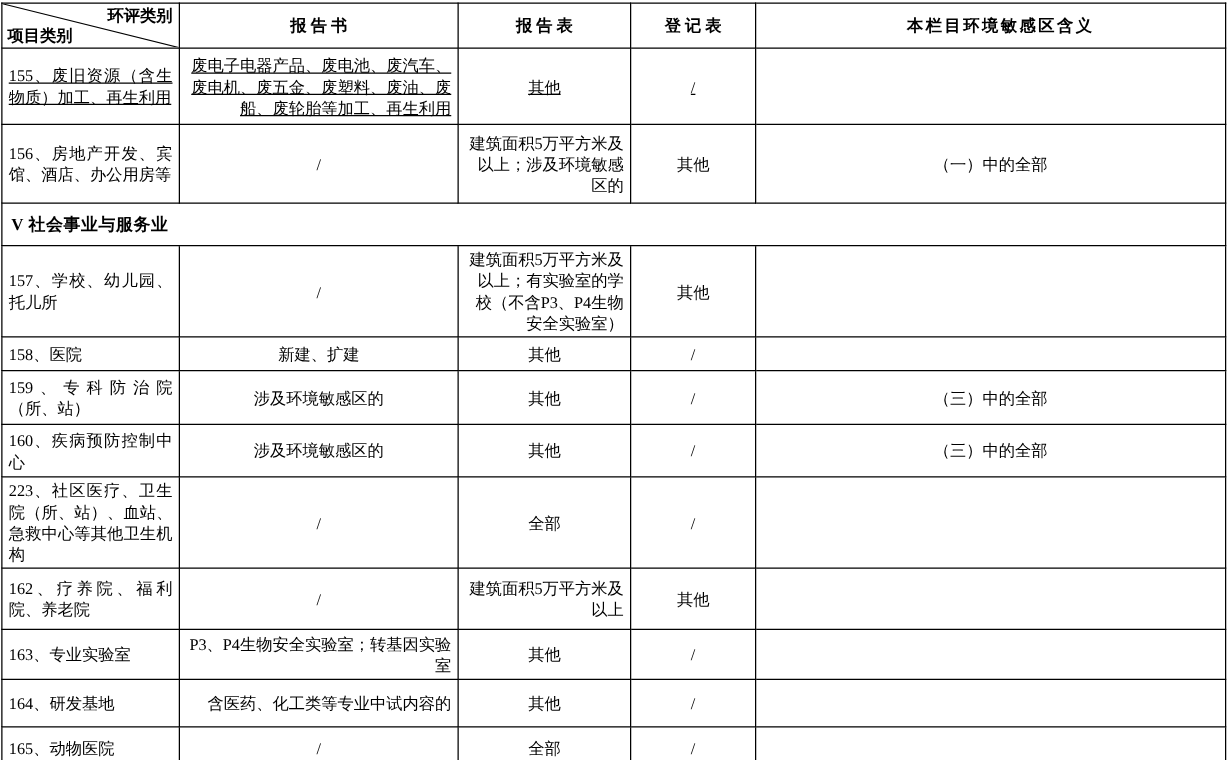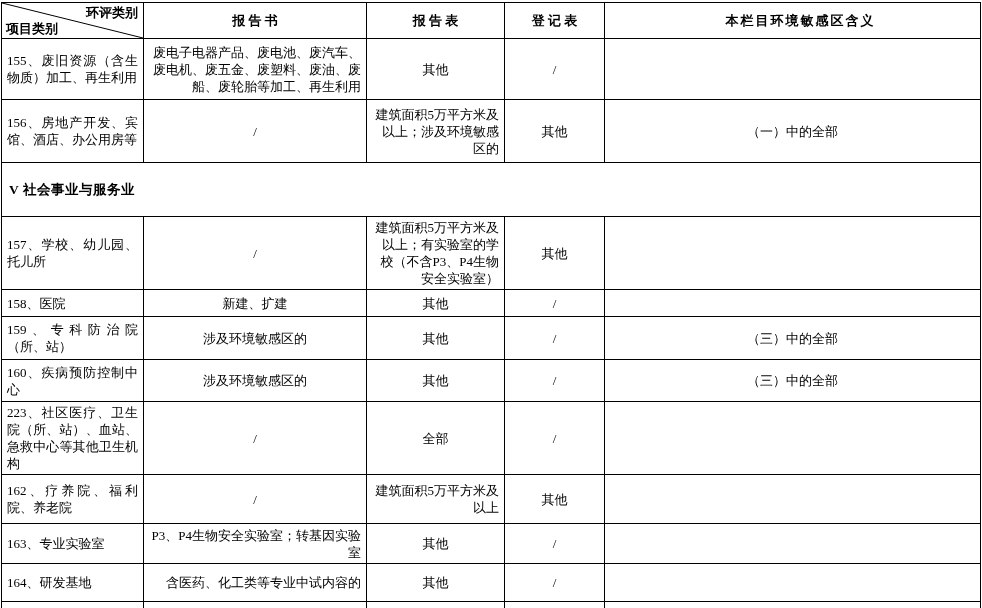--- a/index.html
+++ b/index.html
@@ -33,21 +33,21 @@
     height:31px;
   }
   th.diag{position:relative;padding:0;}
   th.diag svg{position:absolute;left:0;top:0;width:100%;height:100%;display:block;}
   .diag-top{position:absolute;top:1px;right:5px;font-weight:bold;}
   .diag-bottom{position:absolute;bottom:1px;left:4px;font-weight:bold;}
   td.cat{text-align:justify;}
   td.c{text-align:center;}
   td.l{text-align:right;}
   tr.section td{
-    font-weight:bold;text-align:left;padding:18px 7px;
+    font-weight:bold;text-align:left;padding:8px 7px;
     font-size:13.5px;letter-spacing:0.5px;
   }
   th.ls{letter-spacing:2px;padding-left:21px;}
 </style>
 </head>
 <body>
 
 <div class="page">
   <table class="eia">
     <colgroup>
@@ -66,21 +66,21 @@
           <span class="diag-top">环评类别</span>
           <span class="diag-bottom">项目类别</span>
         </th>
         <th>报 告 书</th>
         <th>报 告 表</th>
         <th>登 记 表</th>
         <th class="ls">本栏目环境敏感区含义</th>
       </tr>
     </thead>
     <tbody id="table-body">
-        <tr style="height: 61px;">
+        <tr style="height: 61px; text-decoration: underline;">
           <td class="cat">155、废旧资源（含生物质）加工、再生利用</td>
           <td class="l">废电子电器产品、废电池、废汽车、废电机、废五金、废塑料、废油、废船、废轮胎等加工、再生利用</td>
           <td class="c">其他</td>
           <td class="c">/</td>
           <td class="c"></td>
         </tr>
         <tr style="height: 63px;">
           <td class="cat">156、房地产开发、宾馆、酒店、办公用房等</td>
           <td class="c">/</td>
           <td class="l">建筑面积5万平方米及以上；涉及环境敏感区的</td>

